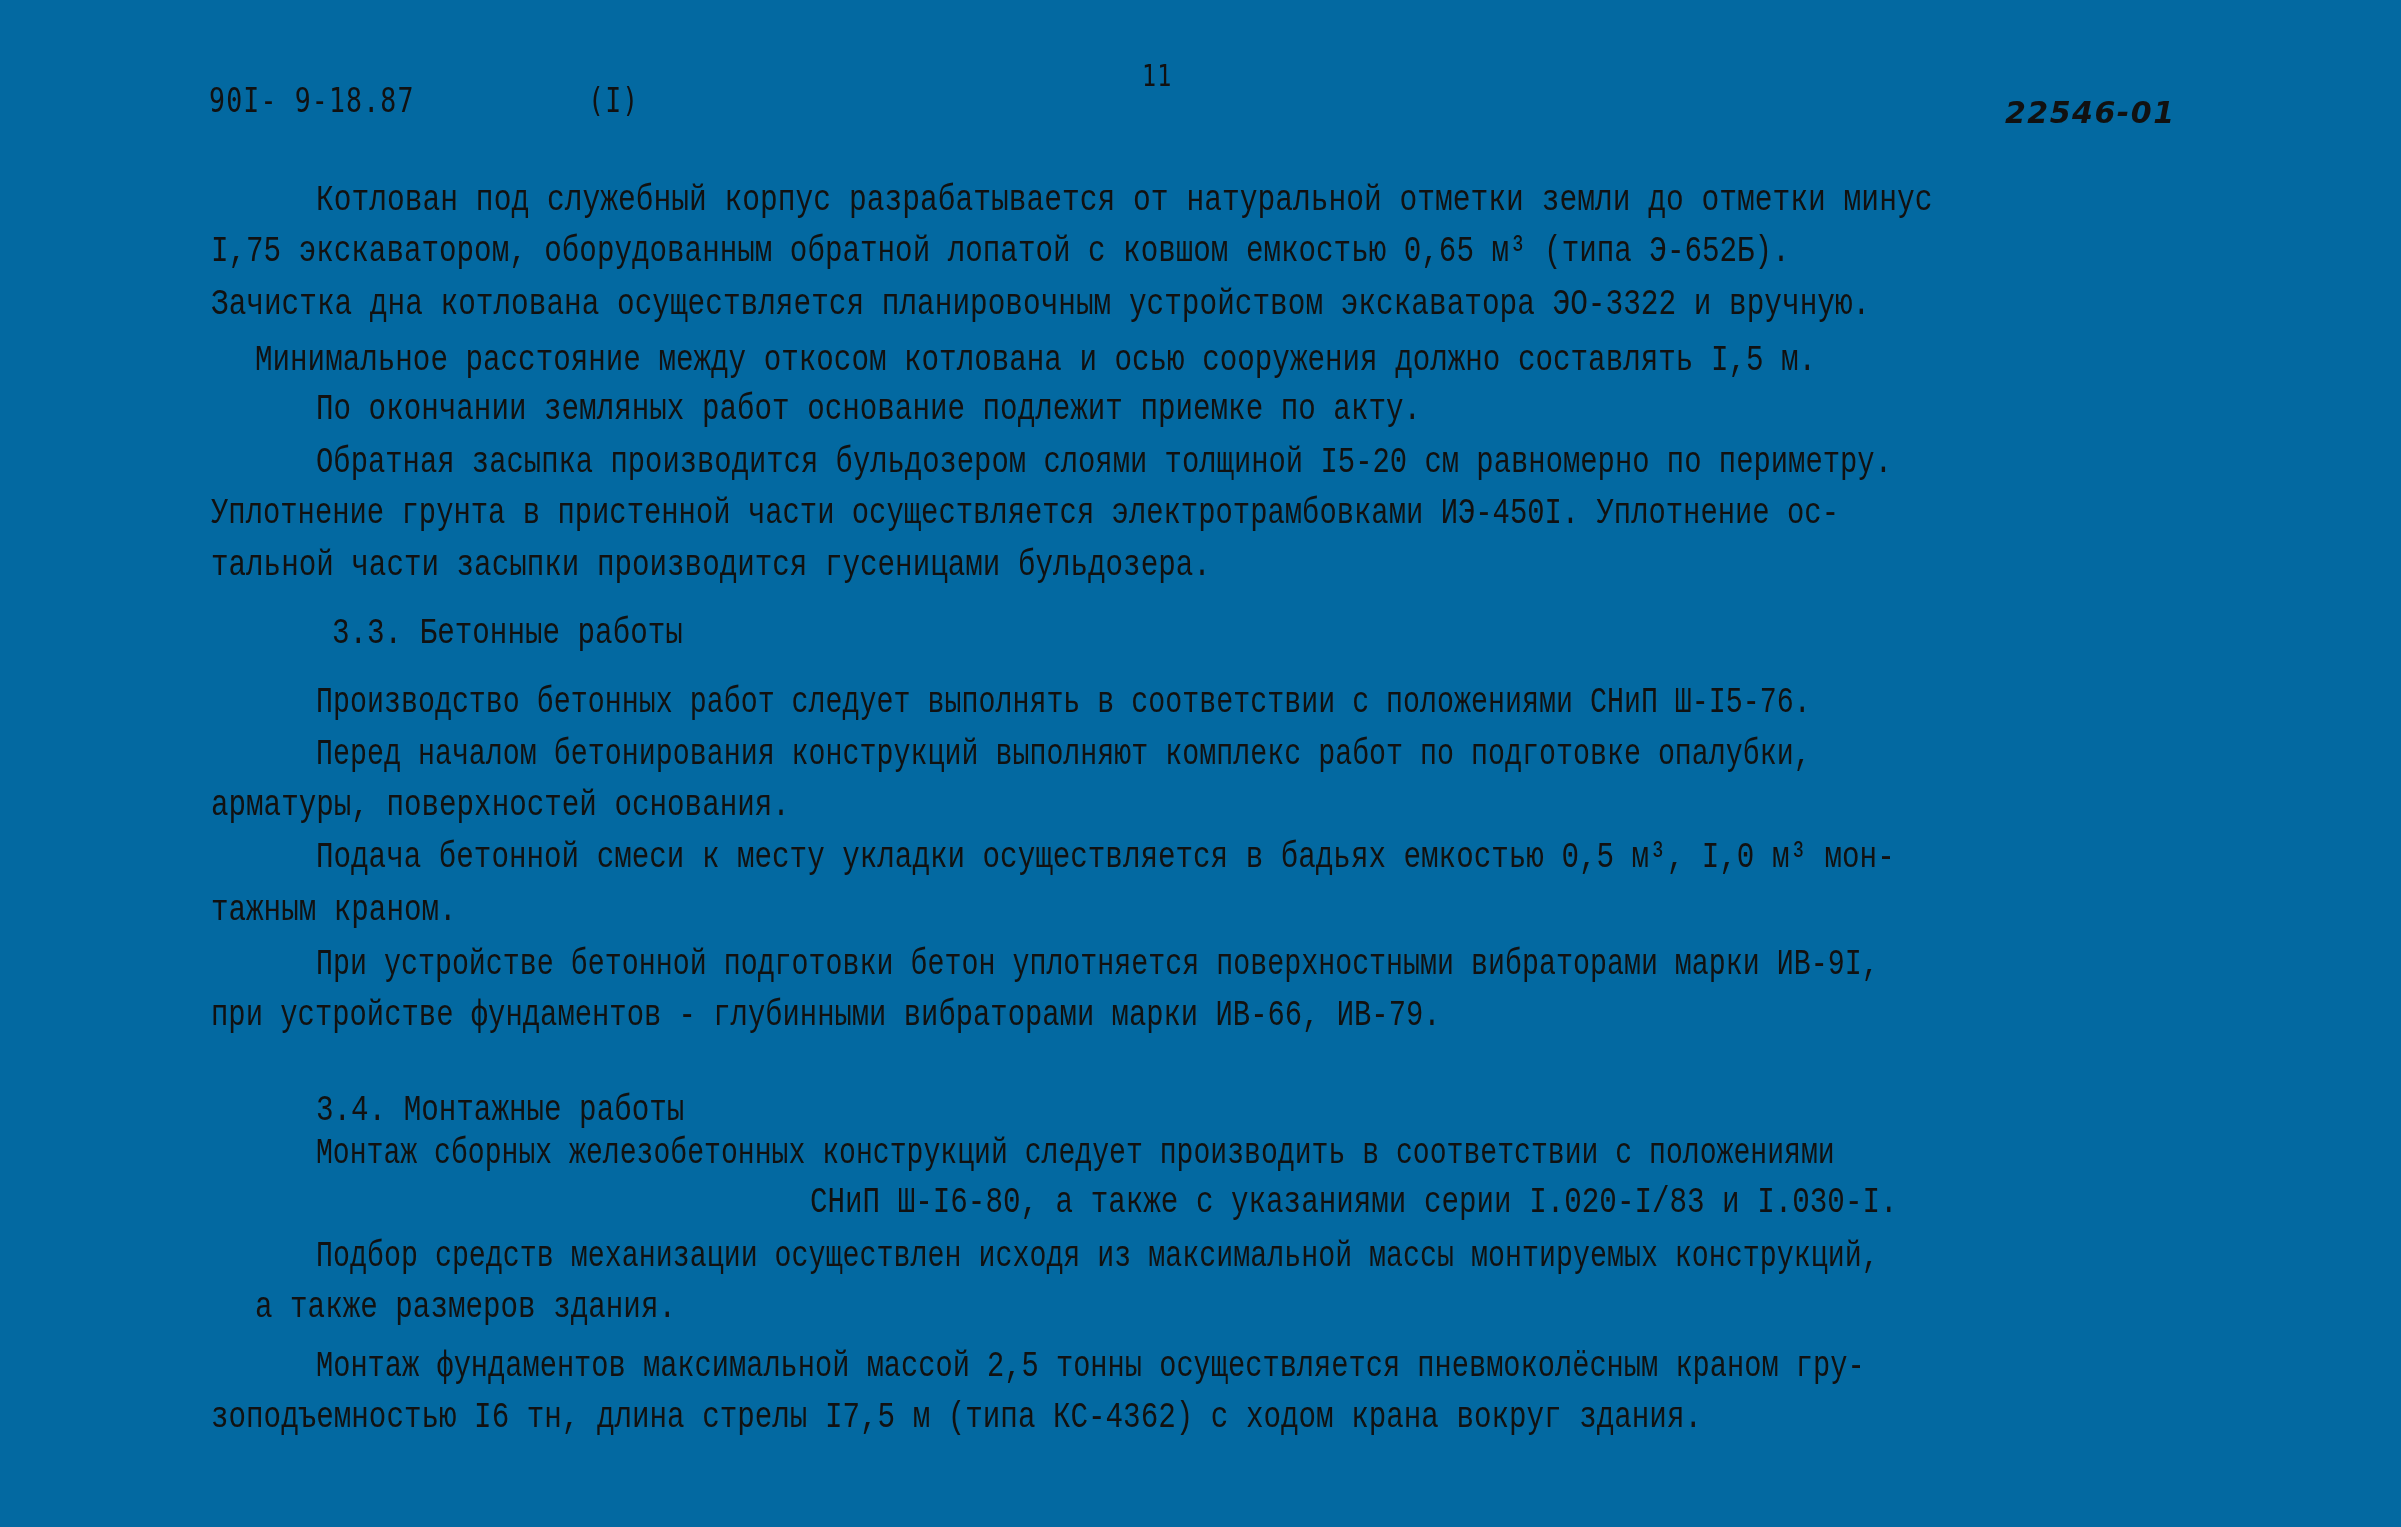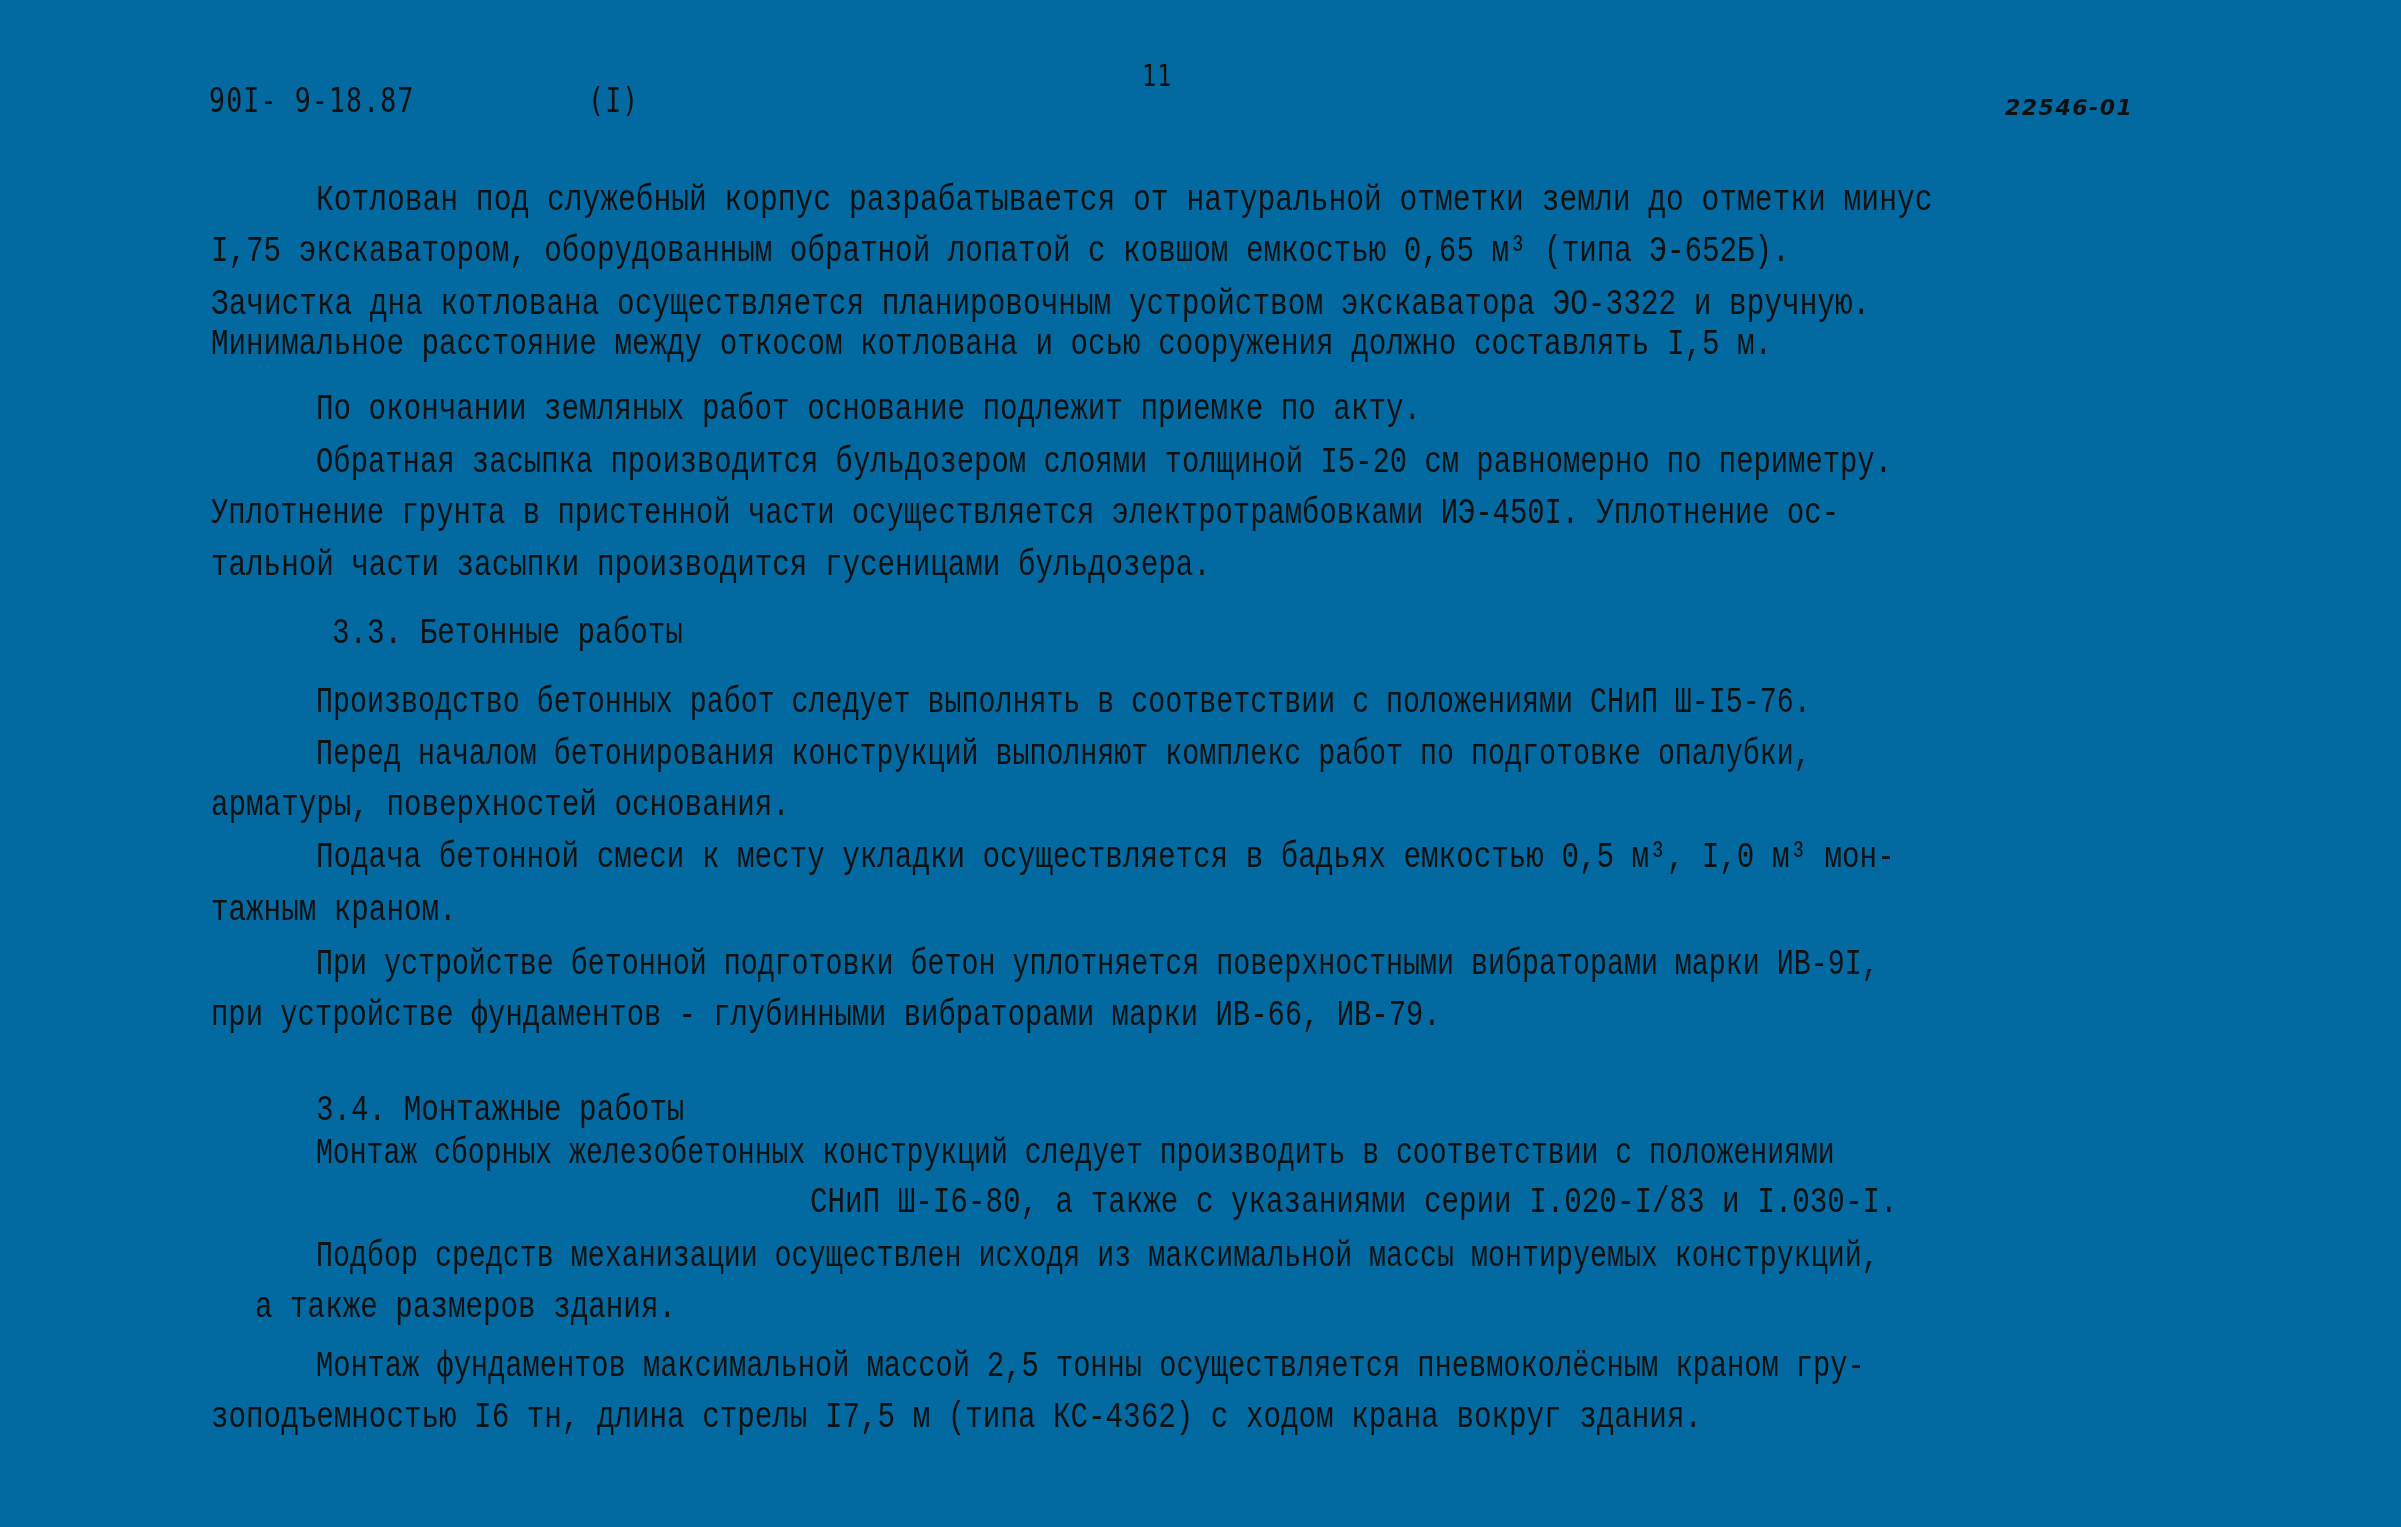--- a/index.html
+++ b/index.html
@@ -1,39 +1,39 @@
 <!DOCTYPE html>
 <html style="font-size:12px"><head>
 <meta charset="utf-8">
 <style>
   html, body { margin: 0; padding: 0; background: #ffffff; }
   body { width: 2401px; height: 1528px; position: relative; overflow: hidden; color: #111; }
   .page { position: absolute; left: 0; top: 0; width: 2401px; height: 1528px; background: #0369a1; }
   .hdr { position: absolute; font-family: "DejaVu Sans Mono", monospace; font-size: 34px; transform: scaleX(0.78); transform-origin: left center; letter-spacing: 1.5px; }
-  .stamp { position: absolute; font-family: "DejaVu Sans", sans-serif; font-style: italic; font-weight: bold; font-size: 22px; letter-spacing: 1.5px; }
+  .stamp { position: absolute; font-family: "DejaVu Sans", sans-serif; font-style: italic; font-weight: bold; font-size: 30px; letter-spacing: 1.5px; }
   .line { position: absolute; left: 211px; width: 1976px; height: 44px; white-space: nowrap;
           font-family: "Liberation Mono", monospace; font-size: 37px; line-height: 44px; }
   .line .t { display: inline-block; transform-origin: left center; }
   .line.indent { left: 316px; width: 1871px; }
   .line.heading { left: 316px; width: auto; }
 </style>
 </head>
 <body>
 
 <div class="page">
   <div class="hdr" style="left:209px; top:80px;">90I- 9-18.87</div>
   <div class="hdr" style="left:588px; top:80px;">(I)</div>
   <div class="hdr" style="left:1142px; top:58px; font-size:30px;">11</div>
   <div class="stamp" style="left:2005px; top:95px;">22546-01</div>
 
   <div id="body-lines">
     <div class="line indent" style="top:178px;"><span class="t" style="transform: scaleX(0.8);">Котлован под служебный корпус разрабатывается от натуральной отметки земли до отметки минус</span></div>
     <div class="line" style="top:229px;"><span class="t" style="transform: scaleX(0.79);">I,75 экскаватором, оборудованным обратной лопатой с ковшом емкостью 0,65 м³ (типа Э-652Б).</span></div>
     <div class="line" style="top:282px;"><span class="t" style="transform: scaleX(0.795);">Зачистка дна котлована осуществляется планировочным устройством экскаватора ЭО-3322 и вручную.</span></div>
-    <div class="line" style="top:322px;"><span class="t" style="transform: scaleX(0.79);">Минимальное расстояние между откосом котлована и осью сооружения должно составлять I,5 м.</span></div>
+    <div class="line" style="top:338px;margin-left:44px;"><span class="t" style="transform: scaleX(0.79);">Минимальное расстояние между откосом котлована и осью сооружения должно составлять I,5 м.</span></div>
     <div class="line indent" style="top:387px;"><span class="t" style="transform: scaleX(0.79);">По окончании земляных работ основание подлежит приемке по акту.</span></div>
     <div class="line indent" style="top:440px;"><span class="t" style="transform: scaleX(0.78);">Обратная засыпка производится бульдозером слоями толщиной I5-20 см равномерно по периметру.</span></div>
     <div class="line" style="top:491px;"><span class="t" style="transform: scaleX(0.78);">Уплотнение грунта в пристенной части осуществляется электротрамбовками ИЭ-450I. Уплотнение ос-</span></div>
     <div class="line" style="top:543px;"><span class="t" style="transform: scaleX(0.79);">тальной части засыпки производится гусеницами бульдозера.</span></div>
     <div class="line heading" style="top:611px;margin-left:16px;"><span class="t" style="transform: scaleX(0.79);">3.3. Бетонные работы</span></div>
     <div class="line indent" style="top:680px;"><span class="t" style="transform: scaleX(0.765);">Производство бетонных работ следует выполнять в соответствии с положениями СНиП Ш-I5-76.</span></div>
     <div class="line indent" style="top:732px;"><span class="t" style="transform: scaleX(0.765);">Перед началом бетонирования конструкций выполняют комплекс работ по подготовке опалубки,</span></div>
     <div class="line" style="top:783px;"><span class="t" style="transform: scaleX(0.79);">арматуры, поверхностей основания.</span></div>
     <div class="line indent" style="top:835px;"><span class="t" style="transform: scaleX(0.79);">Подача бетонной смеси к месту укладки осуществляется в бадьях емкостью 0,5 м³, I,0 м³ мон-</span></div>
     <div class="line" style="top:888px;"><span class="t" style="transform: scaleX(0.79);">тажным краном.</span></div>

